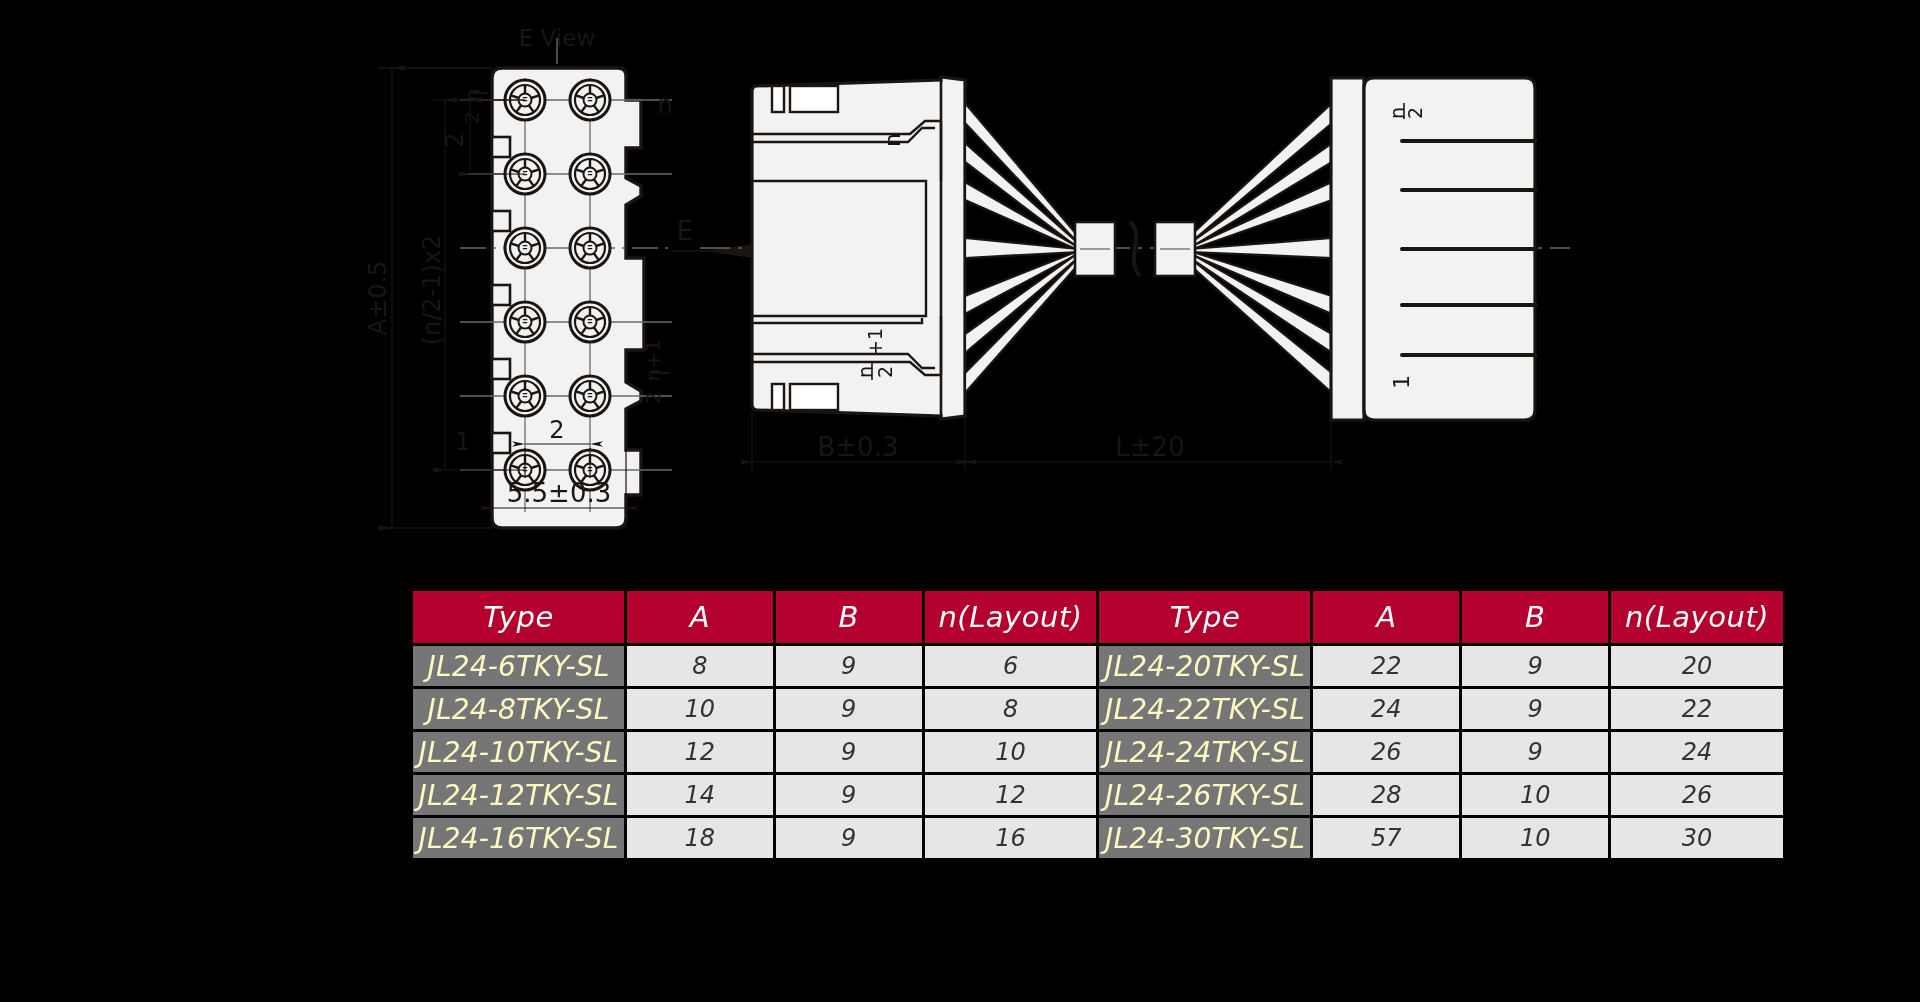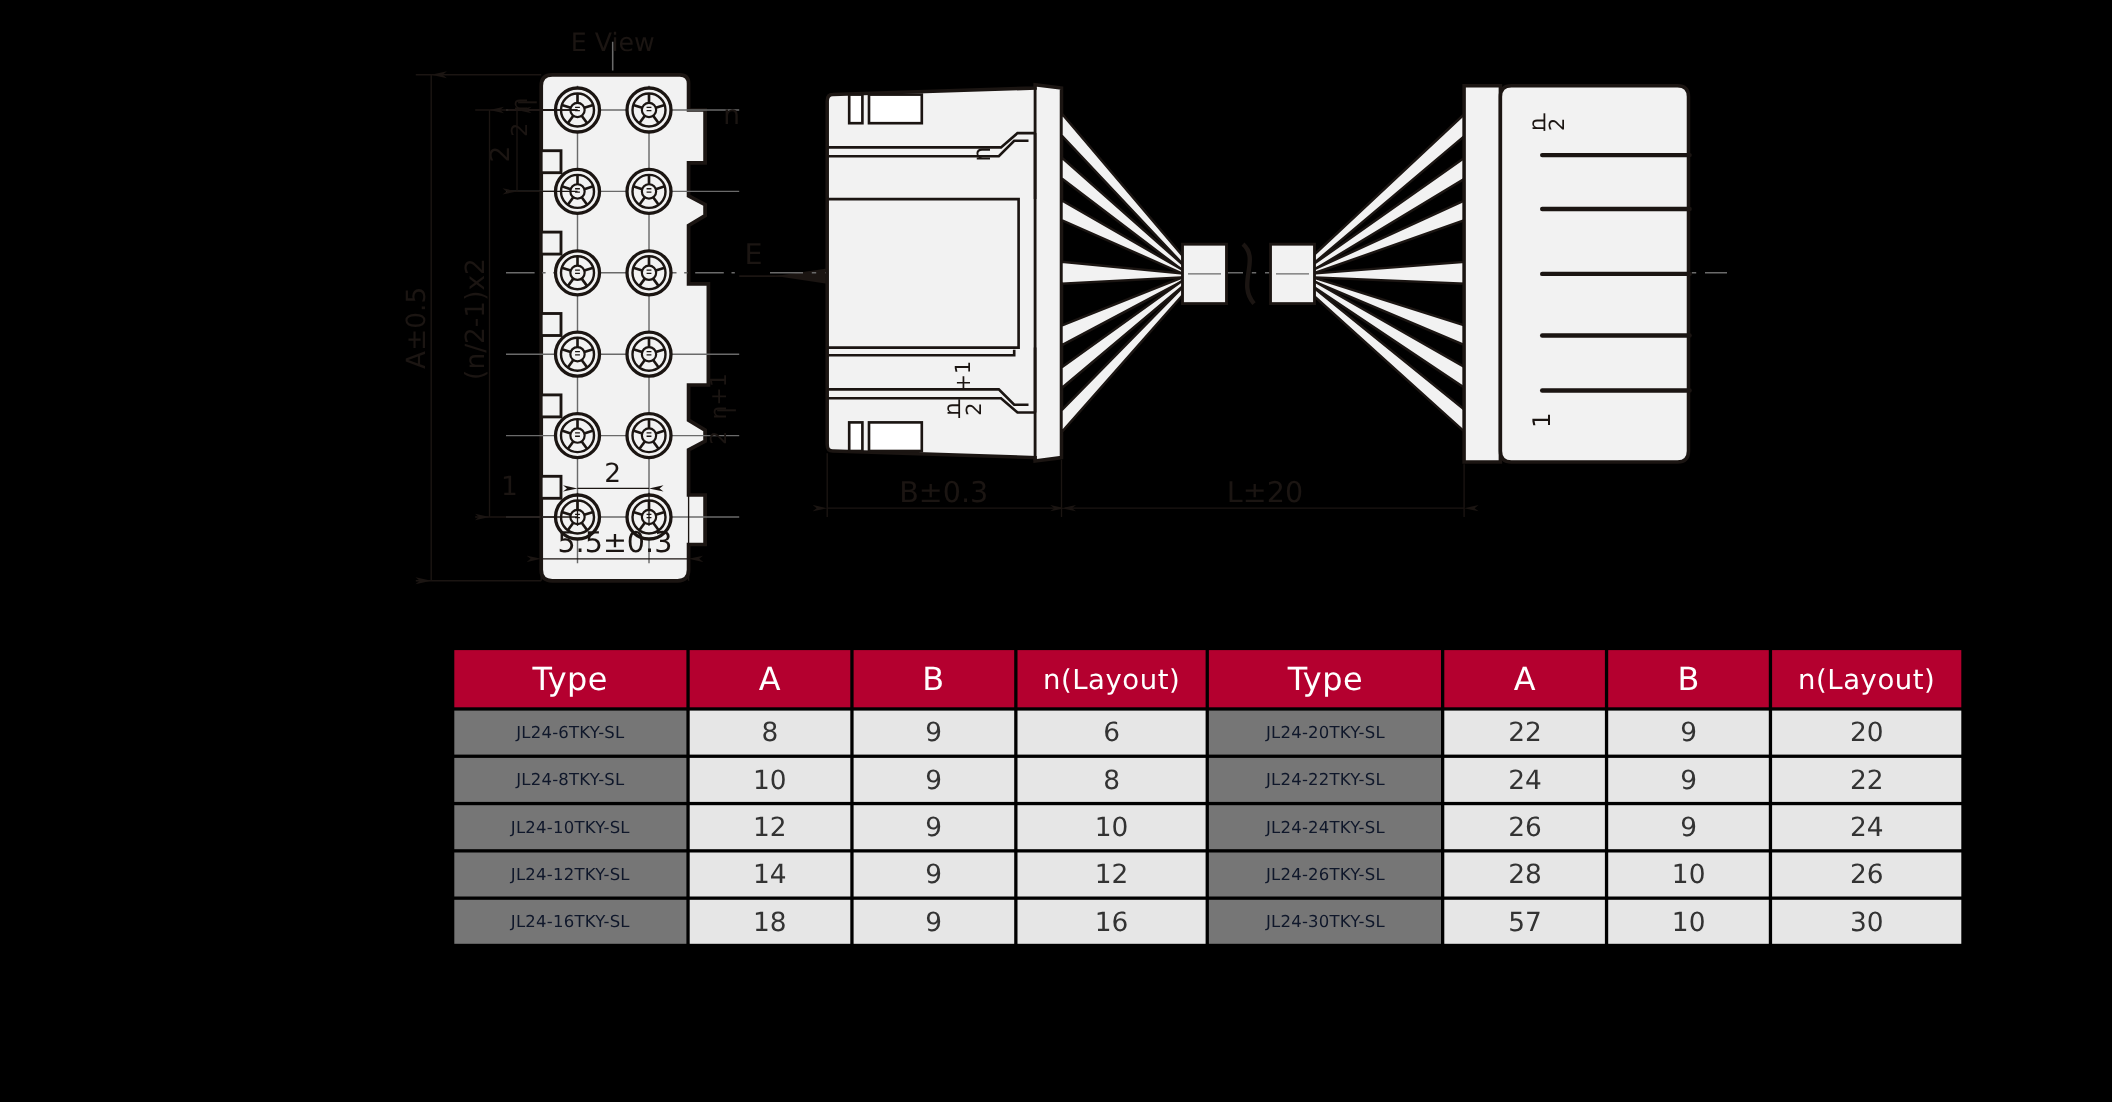--- a/index.html
+++ b/index.html
@@ -31,45 +31,46 @@
     left: 410px;
     top: 588px;
     width: 1376px;
   }
   table.spec {
     border-collapse: separate;
     border-spacing: 3px 3px;
     width: 100%;
     table-layout: fixed;
     font-family: "DejaVu Sans", sans-serif;
+    font-style: italic;
   }
   table.spec th, table.spec td {
     padding: 0;
     margin: 0;
     height: 40px;
     text-align: center;
     vertical-align: middle;
     font-weight: normal;
     white-space: nowrap;
     overflow: hidden;
   }
   table.spec thead th {
     background: #B4002F;
     color: #ffffff;
     font-size: 29px;
     height: 52px;
     letter-spacing: 0.5px;
   }
   table.spec thead th.hdr-n {
-    font-size: 25px;
+    font-size: 29px;
   }
   td.type-cell {
     background: #767676;
-    color: #0f172a;
-    font-size: 15px;
+    color: #fef9c3;
+    font-size: 28px;
     letter-spacing: 0.2px;
   }
   td.val-cell {
     background: #E6E6E6;
     color: #333333;
     font-size: 24px;
   }
   td.empty-type {
     background: #767676;
   }

